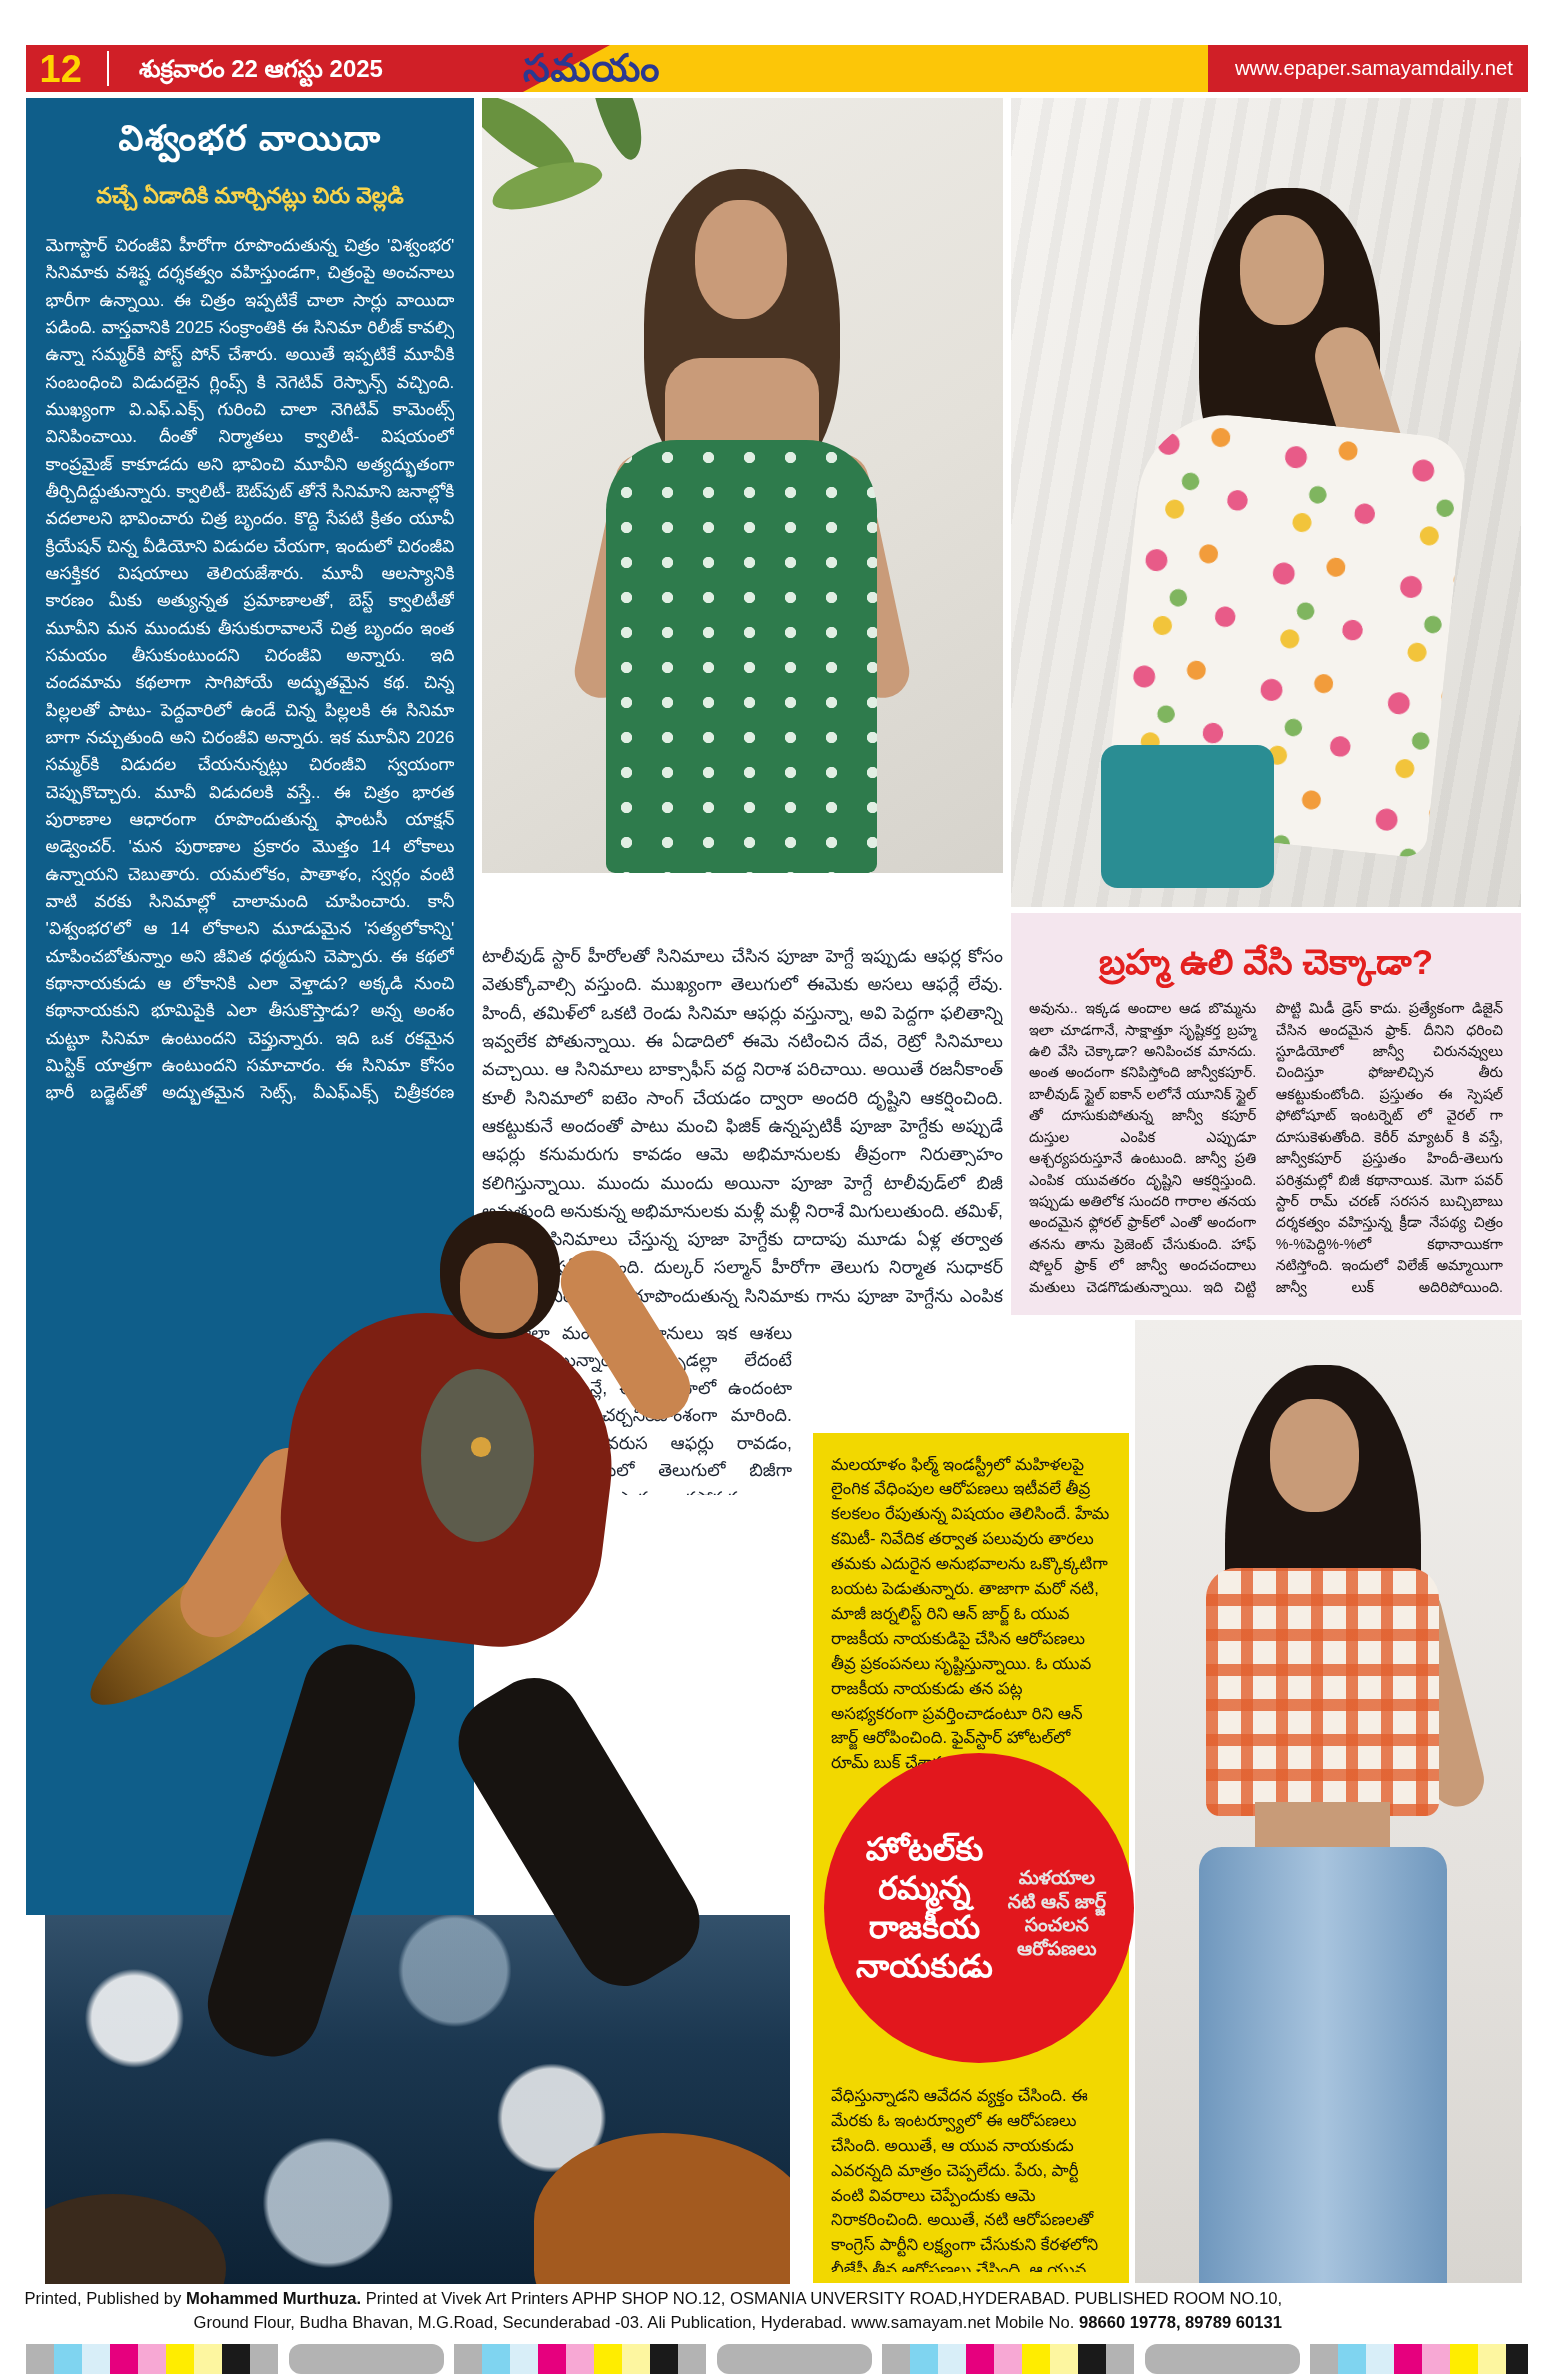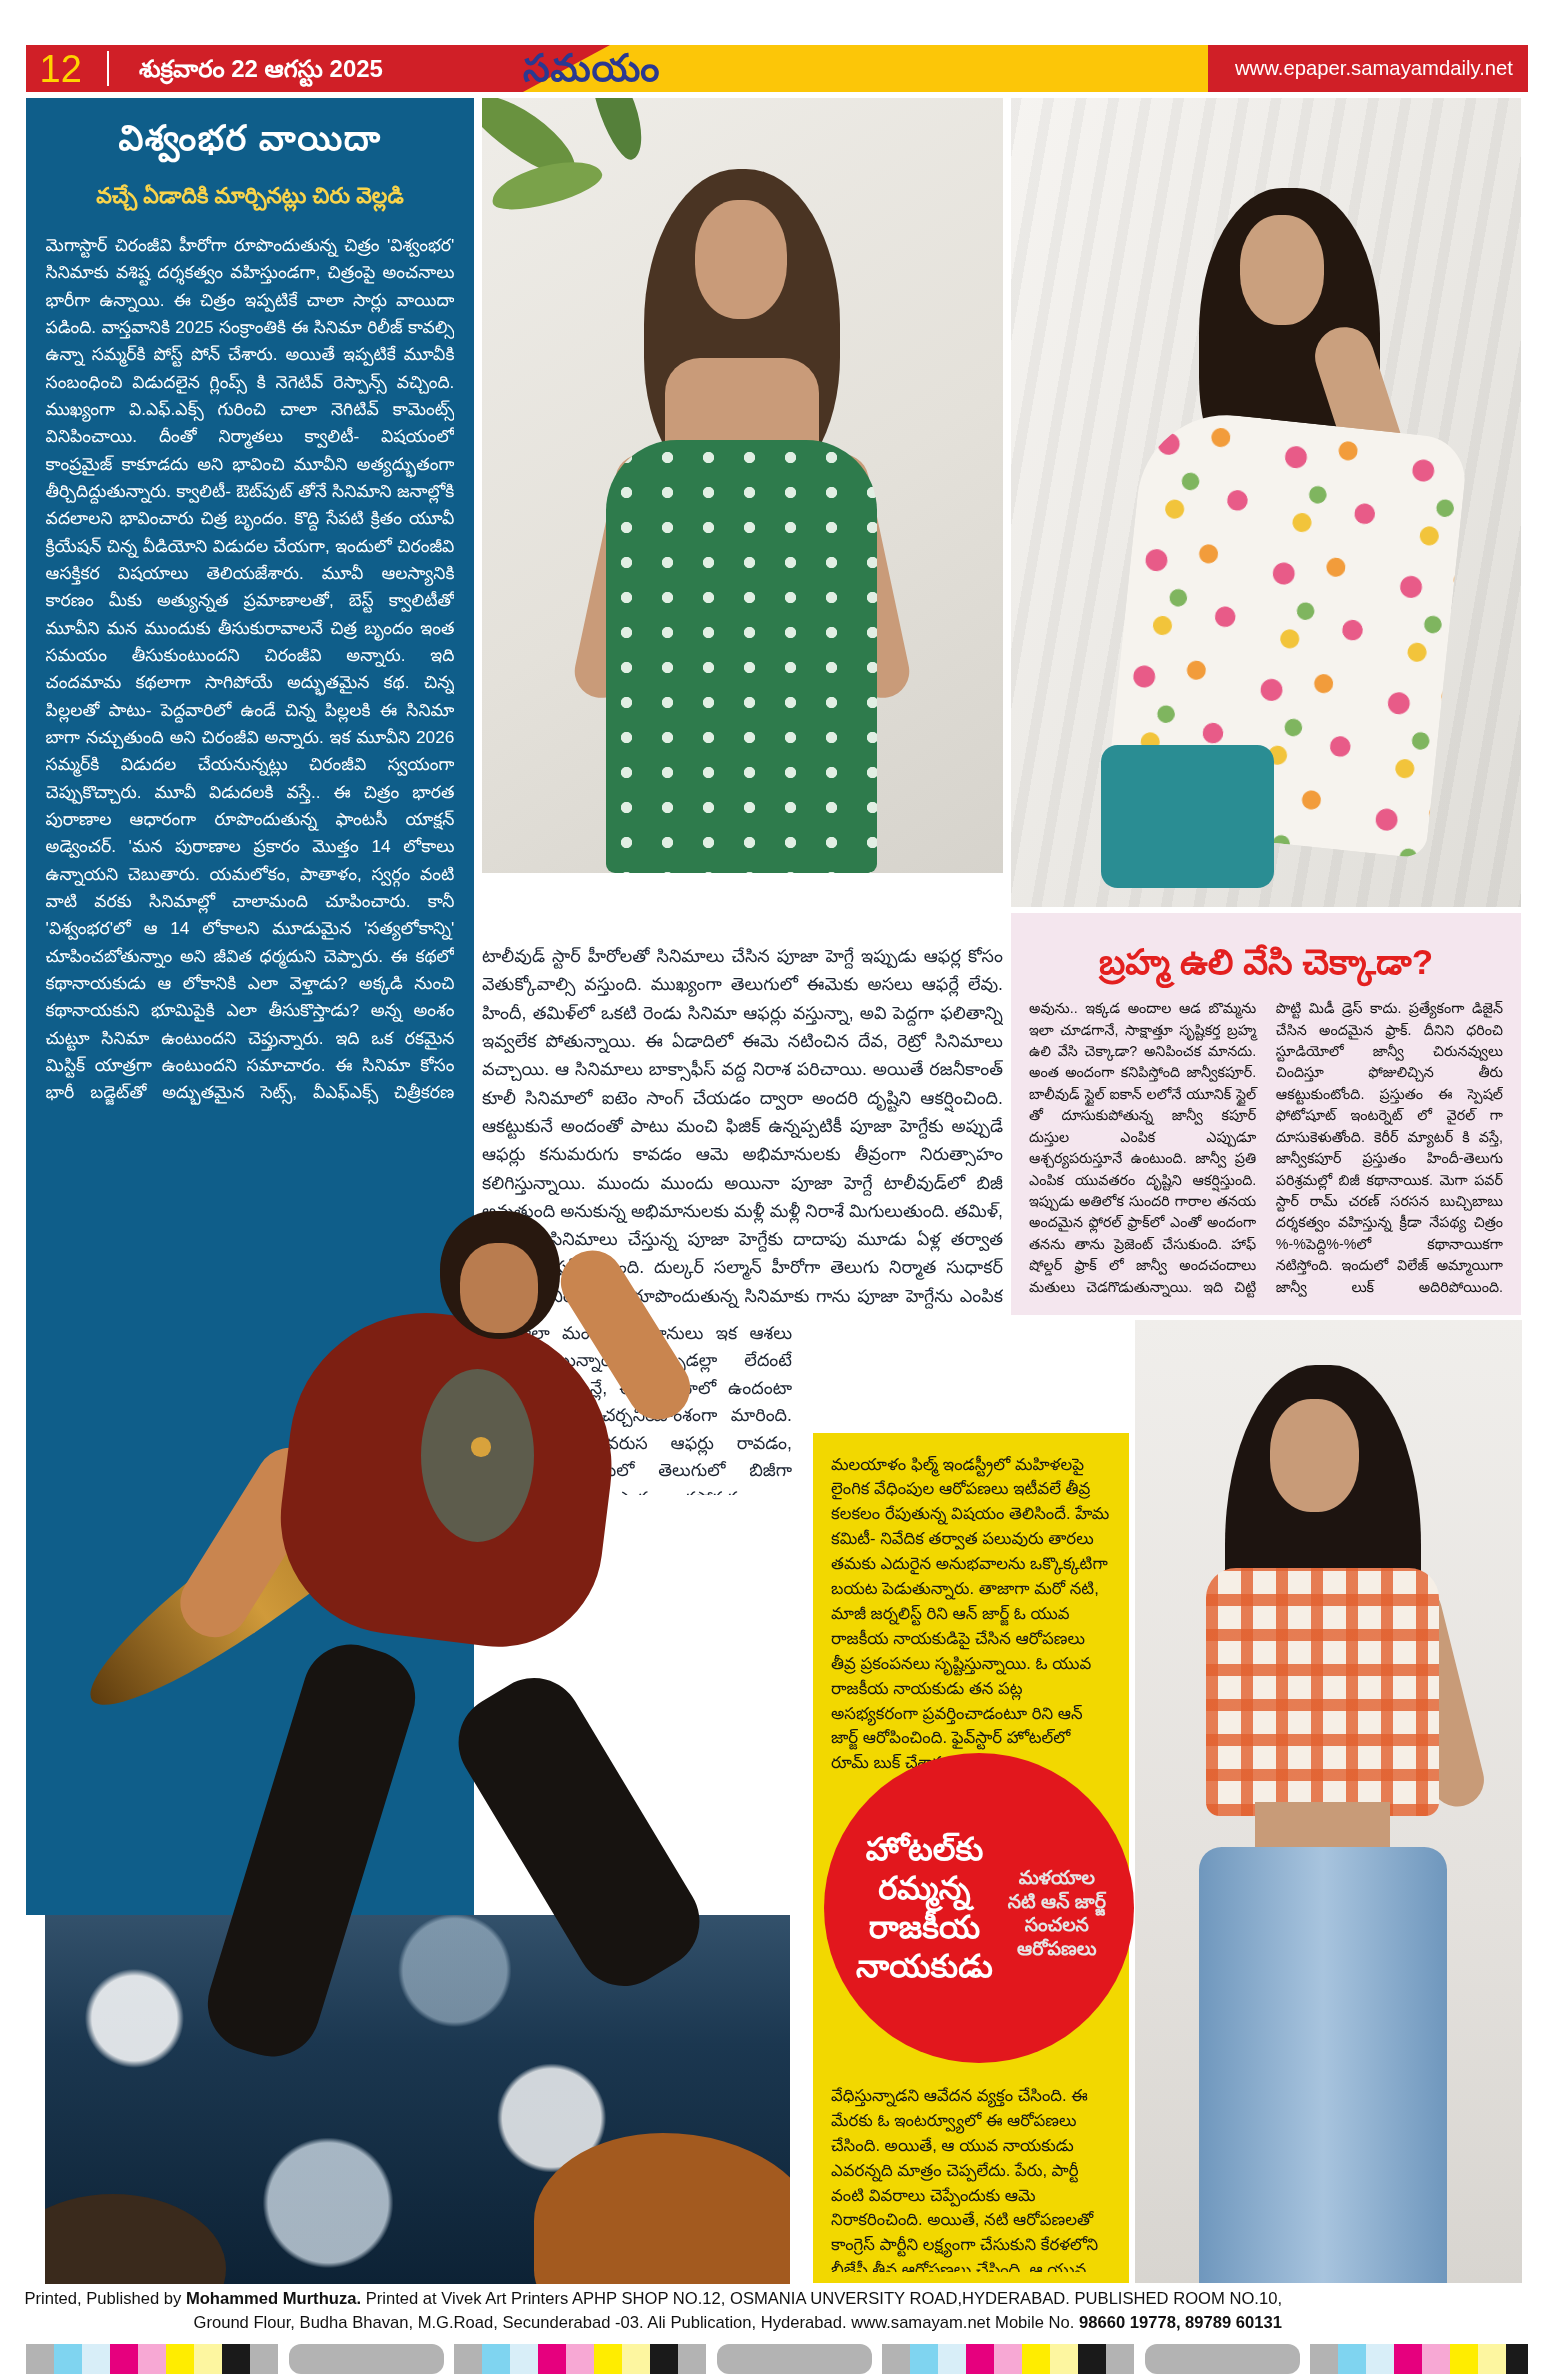--- a/index.html
+++ b/index.html
@@ -1,21 +1,21 @@
 <!DOCTYPE html>
 <html style="font-size:12px"><head>
 <meta charset="utf-8">
 <style>
   html,body{margin:0;padding:0;background:#ffffff;}
   *{box-sizing:border-box;}
   .page{position:relative;width:1555px;height:2377px;background:#ffffff;overflow:hidden;
         font-family:"Liberation Sans","DejaVu Sans",sans-serif;}
   
   .header{position:absolute;left:26px;top:45px;width:1502px;height:47px;background:#d01f27;}
-  .hdr-pageno{position:absolute;left:13.5px;top:1.5px;color:#ffd400;font-size:38px;font-weight:normal;line-height:44px;}
+  .hdr-pageno{position:absolute;left:13.5px;top:1.5px;color:#ffd400;font-size:38px;font-weight:bold;line-height:44px;}
   .hdr-sep{position:absolute;left:81px;top:6px;width:1.5px;height:35px;background:#ffffff;}
   .hdr-date{position:absolute;left:113px;top:9px;color:#ffffff;font-size:24px;font-weight:bold;line-height:29px;}
   .hdr-yellow{position:absolute;left:497px;top:0;width:685px;height:47px;background:#fcc608;}
   .hdr-wedge{position:absolute;left:0;top:0;width:0;height:0;border-top:47px solid #d01f27;border-right:87px solid transparent;}
   .hdr-masthead{position:absolute;left:0;top:0;width:100%;color:#2b3990;font-size:38px;font-weight:bold;line-height:47px;letter-spacing:0.8px;}
   .hdr-site{position:absolute;right:15px;top:12px;color:#ffffff;font-size:20.3px;line-height:22.6px;}
   
   .left-panel{position:absolute;left:26px;top:98px;width:448px;height:1817px;background:#0f5e8a;overflow:hidden;}
   .lp-h1{margin:45px 15px 0;text-align:center;color:#ffffff;font-size:50px;font-weight:bold;line-height:1.15;}
   .lp-h2{margin:21px 7.5px 0;text-align:center;color:#ffffff;font-size:35px;font-weight:bold;line-height:1.1;letter-spacing:1.5px;}

